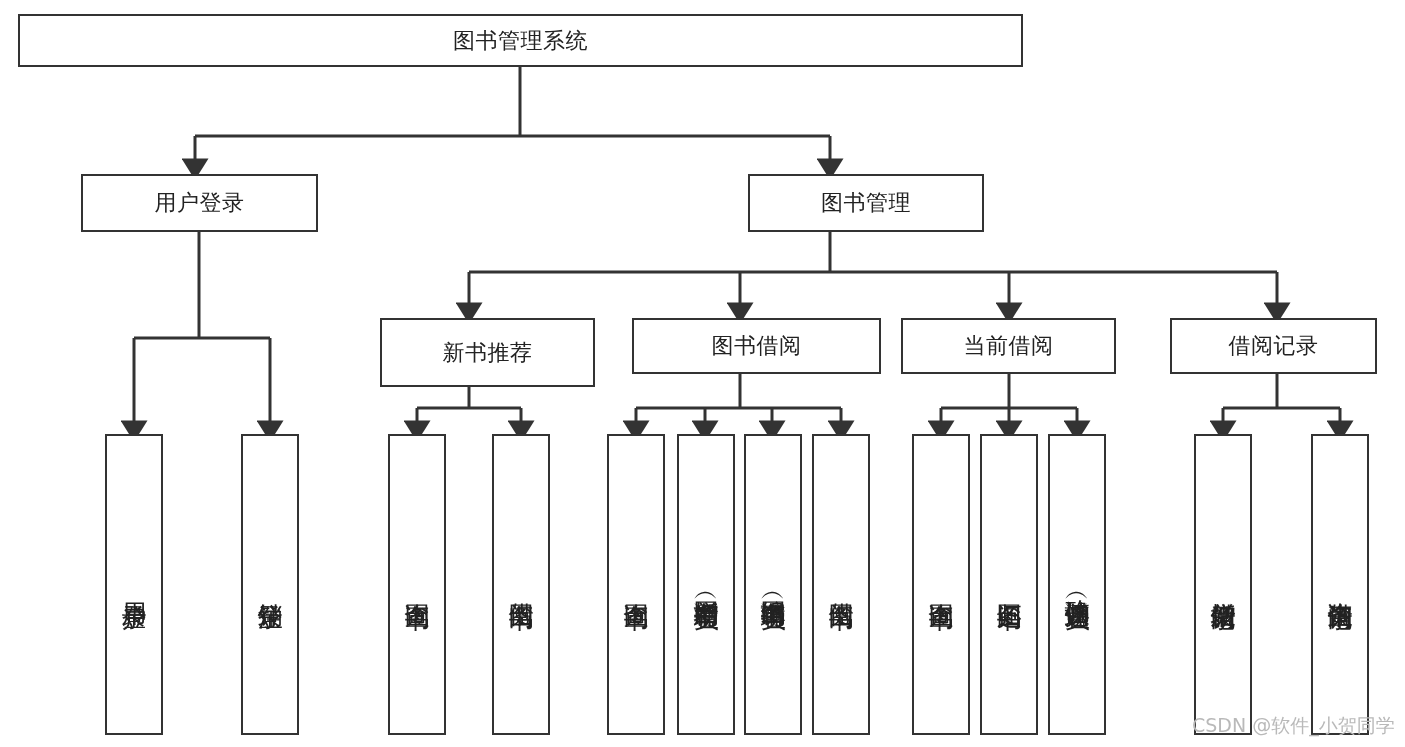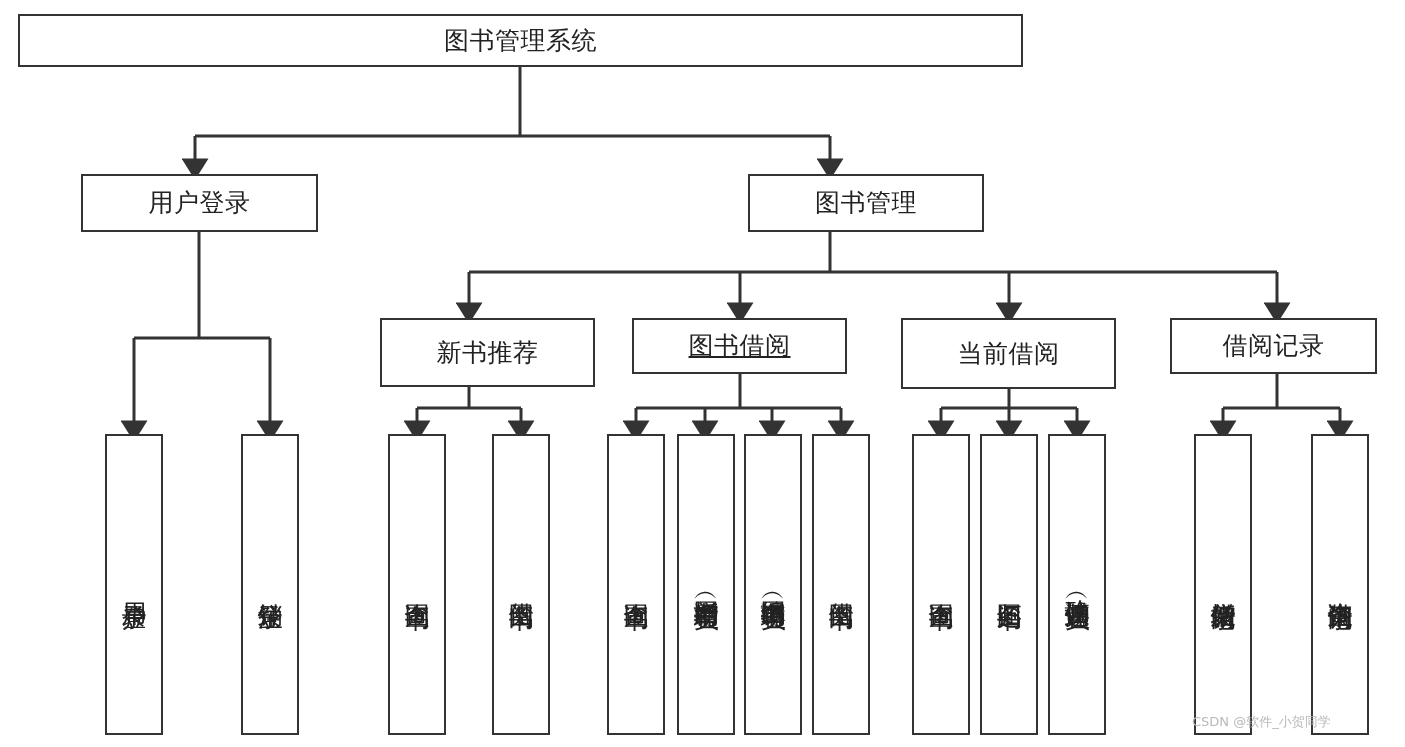--- a/index.html
+++ b/index.html
@@ -31,41 +31,41 @@
     border: 2.5px solid #333333;
     background: #ffffff;
     display: flex;
     align-items: center;
     justify-content: center;
     color: #222222;
     line-height: 1.18;
     text-align: center;
   }
   .node.horiz {
-    font-size: 25px;
+    font-size: 22px;
     letter-spacing: 0.5px;
   }
   .node.vert {
     writing-mode: vertical-rl;
     text-orientation: upright;
     font-size: 25px;
     letter-spacing: 1px;
     padding: 4px 0;
     align-items: center;
     justify-content: center;
   }
   .node.vert span {
     writing-mode: vertical-rl;
     text-orientation: upright;
     display: block;
     white-space: nowrap;
   }
   .watermark {
     position: absolute;
-    font-size: 13px;
+    font-size: 19px;
     color: #b9b9b9;
     white-space: nowrap;
     font-family: "DejaVu Sans", "Liberation Sans", sans-serif;
   }
 </style>
 </head>
 <body>
 
 <div id="canvas">
 
@@ -128,24 +128,24 @@
   <div class="node horiz" style="left:81px; top:174px; width:237px; height:58px;">
     <span>用户登录</span>
   </div>
   <div class="node horiz" style="left:712px; top:174px; width:236px; height:58px;margin-left:36px;">
     <span>图书管理</span>
   </div>
 
   <div class="node horiz" style="left:380px; top:318px; width:215px; height:69px;">
     <span>新书推荐</span>
   </div>
-  <div class="node horiz" style="left:632px; top:318px; width:215px; height:56px;text-decoration:underline;">
+  <div class="node horiz" style="left:632px; top:318px; width:249px; height:56px;">
     <span>图书借阅</span>
   </div>
-  <div class="node horiz" style="left:901px; top:318px; width:215px; height:71px;">
+  <div class="node horiz" style="left:901px; top:318px; width:215px; height:56px;">
     <span>当前借阅</span>
   </div>
   <div class="node horiz" style="left:1170px; top:318px; width:207px; height:56px;">
     <span>借阅记录</span>
   </div>
 
   <div class="node vert" style="left:105px; top:434px; width:58px; height:301px;">
     <span>用户登录</span>
   </div>
   <div class="node vert" style="left:241px; top:434px; width:58px; height:301px;">

